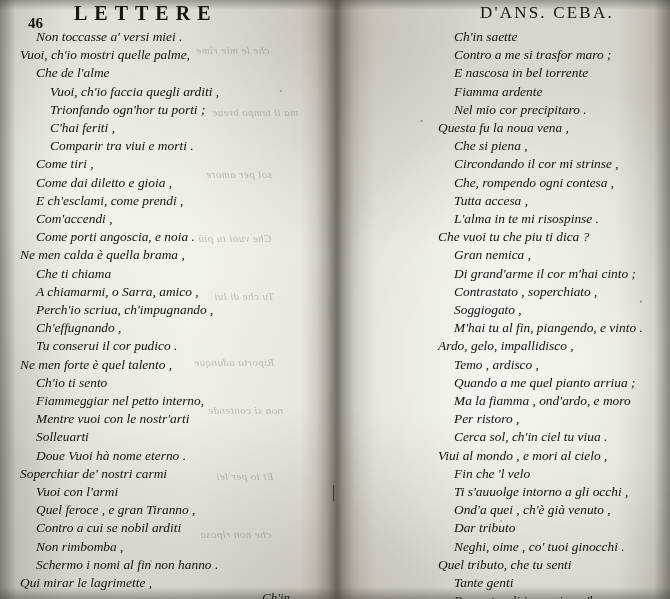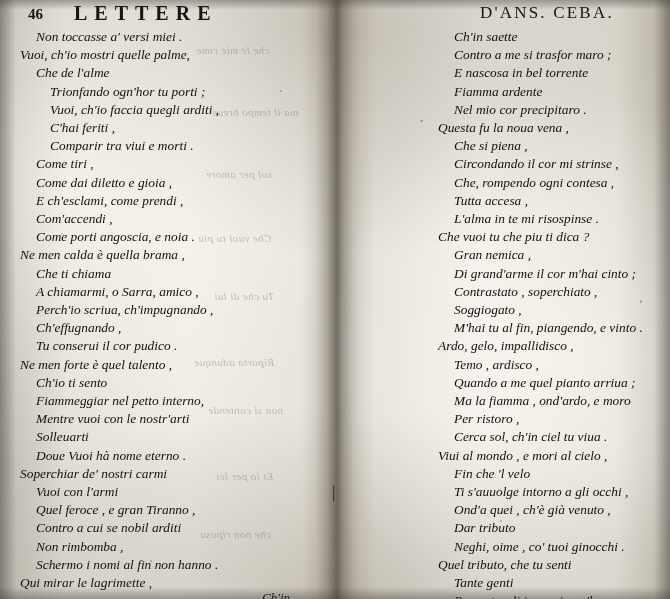--- a/index.html
+++ b/index.html
@@ -62,21 +62,21 @@
   }
   
   .head {
     position: absolute;
     top: 4px;
     font-family: "Liberation Serif", serif;
     color: #16140f;
   }
   .folio {
     left: 28px;
-    top: 6px;
+    top: 15px;
     font-size: 15px;
     font-weight: bold;
     text-align: right;
   }
   .head-left-title {
     left: 74px;
     top: 2px;
     font-size: 20px;
     font-weight: bold;
     letter-spacing: 7px;
@@ -163,22 +163,22 @@
 
   <div class="content">
     <div class="head folio">46</div>
     <div class="head head-left-title">LETTERE</div>
     <div class="head head-right-title">D'ANS. CEBA.</div>
 
     <div class="col col-left">
       <div class="ln i2">Non toccasse a' versi miei .</div>
       <div class="ln i1">Vuoi, ch'io mostri quelle palme,</div>
       <div class="ln i2">Che de l'alme</div>
+      <div class="ln i3">Vuoi, ch'io faccia quegli arditi ,</div>
       <div class="ln i3">Trionfando ogn'hor tu porti ;</div>
-      <div class="ln i3">Vuoi, ch'io faccia quegli arditi ,</div>
       <div class="ln i3">C'hai feriti ,</div>
       <div class="ln i3">Comparir tra viui e morti .</div>
       <div class="ln i2">Come tiri ,</div>
       <div class="ln i2">Come dai diletto e gioia ,</div>
       <div class="ln i2">E ch'esclami, come prendi ,</div>
       <div class="ln i2">Com'accendi ,</div>
       <div class="ln i2">Come porti angoscia, e noia .</div>
       <div class="ln i1">Ne men calda è quella brama ,</div>
       <div class="ln i2">Che ti chiama</div>
       <div class="ln i2">A chiamarmi, o Sarra, amico ,</div>

